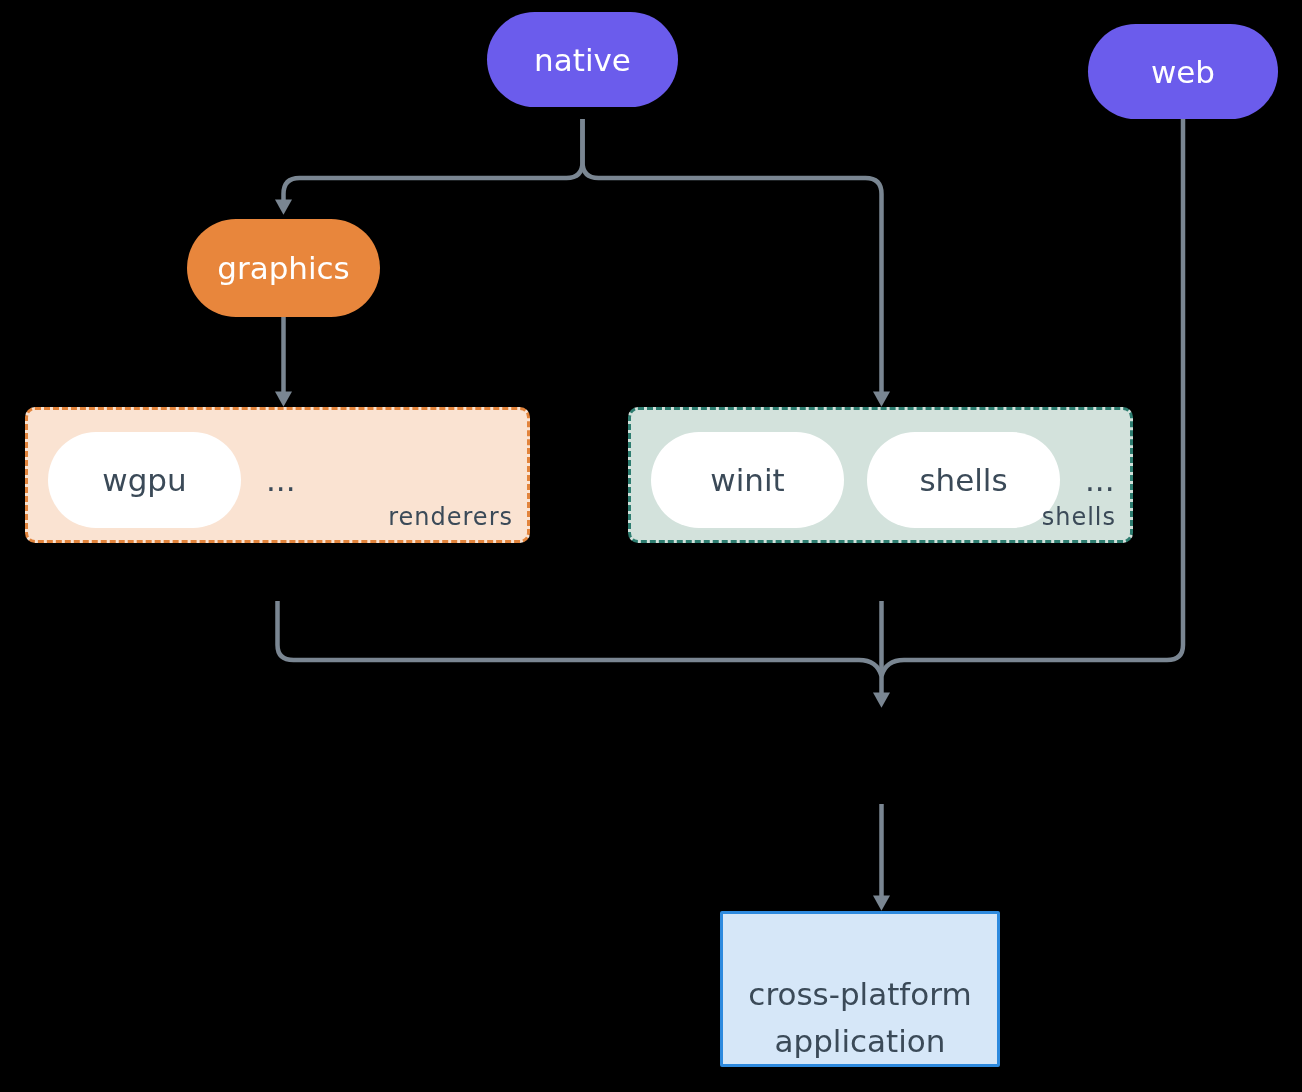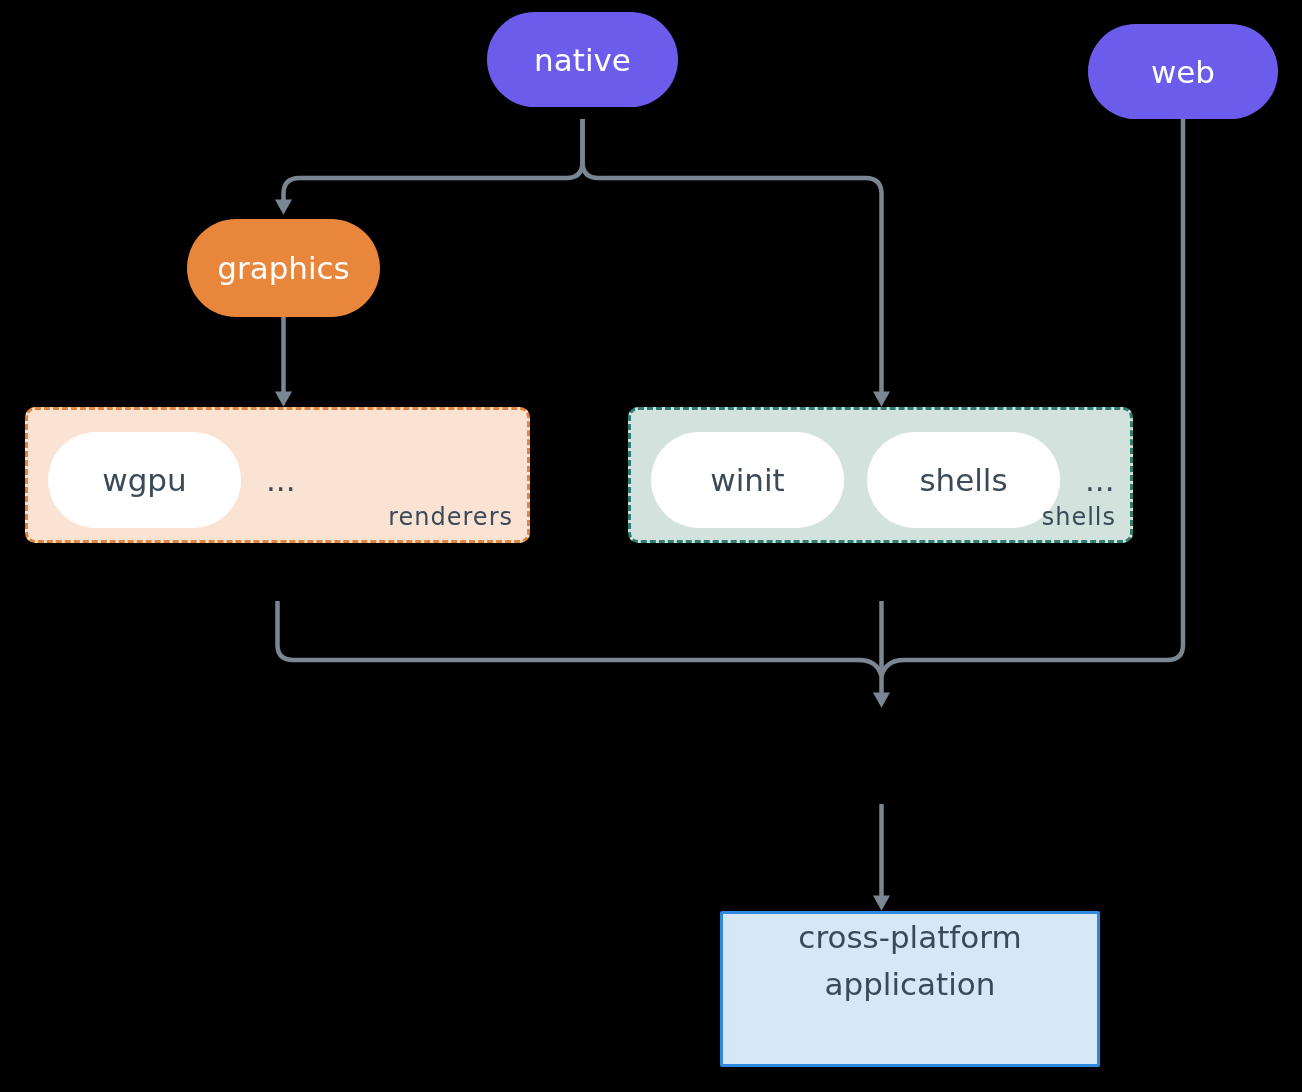--- a/index.html
+++ b/index.html
@@ -103,27 +103,27 @@
     position: absolute;
     right: 14px;
     bottom: 9px;
     font-size: 24px;
     letter-spacing: 1px;
     color: var(--text-dark, #3b4a58);
   }
   .appbox {
     position: absolute;
     left: 720px; top: 911px;
-    width: 380px; height: 156px;
+    width: 280px; height: 156px;
     box-sizing: border-box;
     background: var(--blue-light, #d6e7f8);
     border: 3px solid var(--blue, #2e8ade);
     border-radius: 2px;
     display: flex;
-    align-items: flex-start;
+    align-items: flex-end;
     justify-content: center;
     text-align: center;
     font-size: 31px;
     line-height: 1.5;
     color: var(--text-dark, #3b4a58);
     white-space: pre-line;
   }
 </style>
 </head>
 <body>

